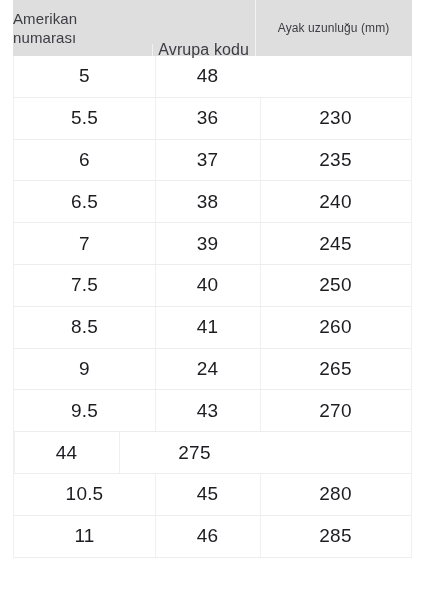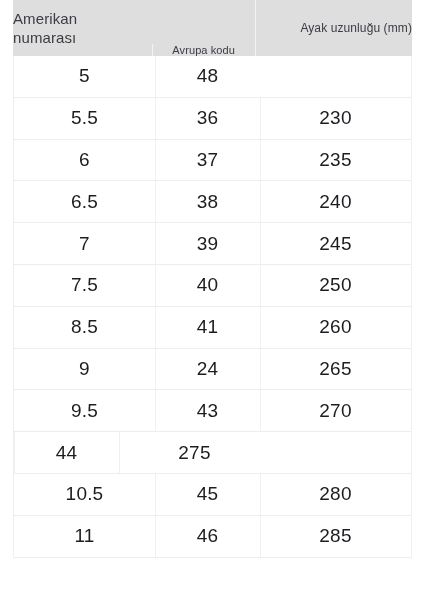--- a/index.html
+++ b/index.html
@@ -40,27 +40,27 @@
   .hcell.col-us {
     width: 142px;
     font-size: 15px;
     line-height: 19px;
     text-align: left;
     letter-spacing: 0.1px;
   }
   .hcell.col-eu {
     width: 105px;
     justify-content: center;
-    font-size: 11px;
+    font-size: 16px;
     letter-spacing: 0.1px;
     margin-top: 44px;
   }
   .hcell.col-len {
     width: 160px;
-    justify-content: flex-end;
+    justify-content: center;
     font-size: 12px;
     letter-spacing: 0.1px;
   }
   .hcell.col-eu::before,
   .hcell.col-len::before {
     content: "";
     position: absolute;
     left: 0;
     top: 0;
     bottom: 0;

